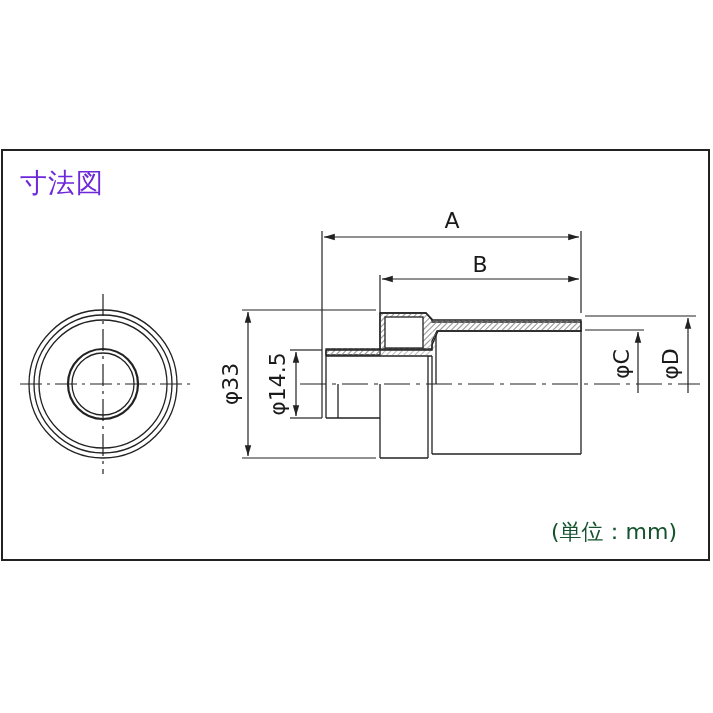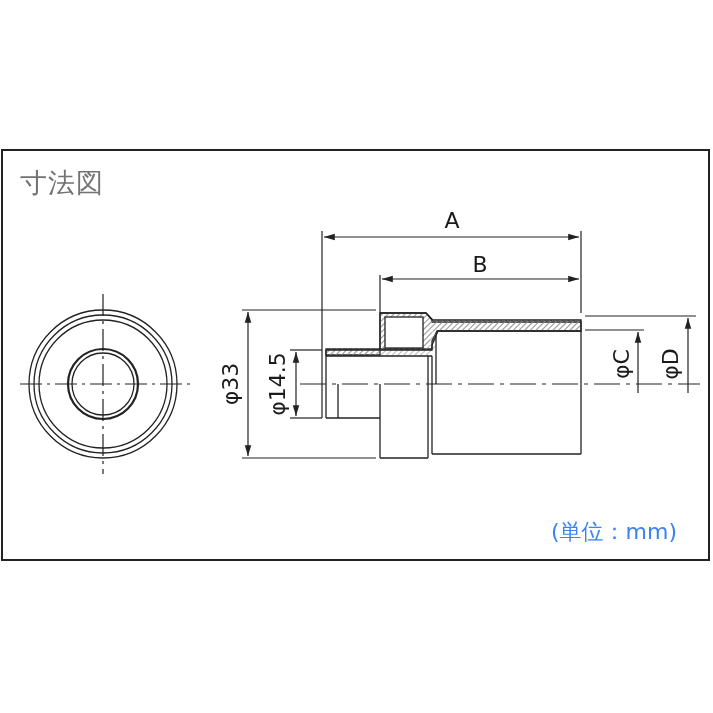--- a/index.html
+++ b/index.html
@@ -2,25 +2,25 @@
 <html><head>
   <meta charset="utf-8">
   <style>
     html, body { margin: 0; padding: 0; background: #ffffff; }
     body { width: 713px; height: 713px; position: relative; overflow: hidden; }
     .frame {
       position: absolute; left: 1px; top: 149px; width: 709px; height: 412px;
       border: 2px solid #222; box-sizing: border-box; background: #fff;
     }
     .title {
-      position: absolute; left: 20px; top: 165px; font-size: 27px; color: #737373;
+      position: absolute; left: 20px; top: 165px; font-size: 27px; color: #6d28d9;
       font-family: "DejaVu Sans", sans-serif; letter-spacing: 1px;
     }
     .unit {
-      position: absolute; left: 551px; top: 517px; font-size: 22px; color: #3b82f6;
+      position: absolute; left: 551px; top: 517px; font-size: 22px; color: #14532d;
       font-family: "DejaVu Sans", sans-serif;
     }
     svg { position: absolute; left: 0; top: 0; }
     .lbl { font-family: "DejaVu Sans", sans-serif; fill: #1a1a1a; }
   </style>
 </head>
 <body>
 
 <div class="frame"></div>
 <div class="title">寸法図</div>

